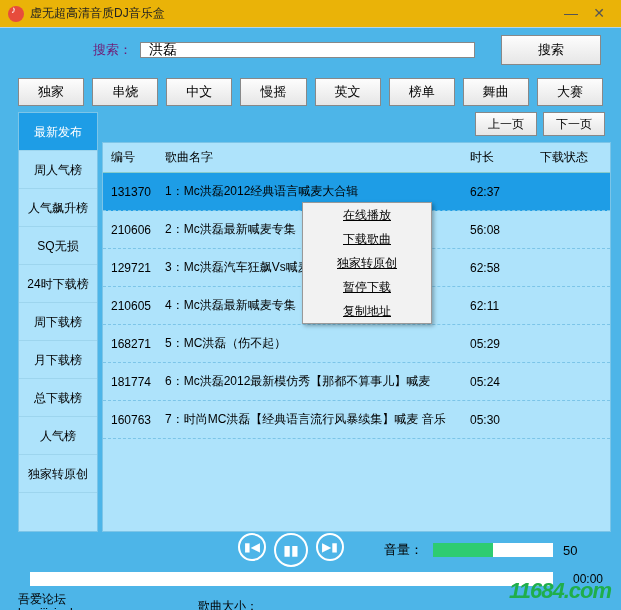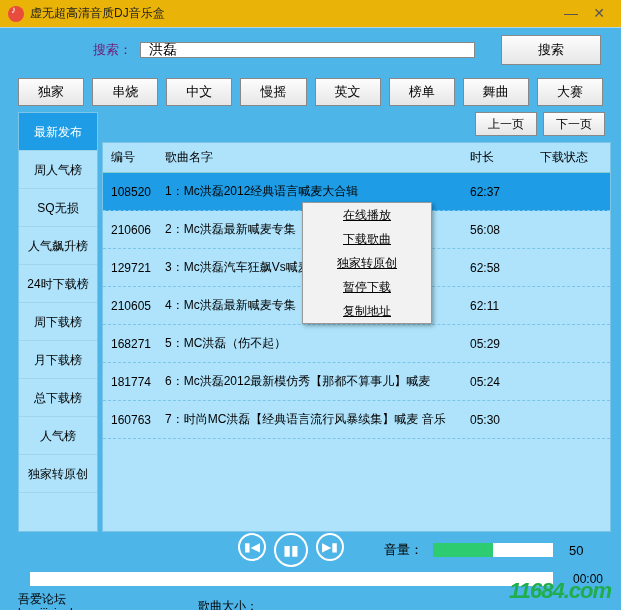--- a/index.html
+++ b/index.html
@@ -32,21 +32,21 @@
 .trow.sel { background: #1e9de6; color: #000; }
 .ctxmenu { position: absolute; top: 202px; left: 302px; width: 130px; background: #f2f2f2; border: 1px solid #999; box-shadow: 2px 2px 4px rgba(0,0,0,.3); z-index: 50; }
 .ctxmenu .mitem { height: 24px; line-height: 24px; text-align: center; font-size: 12px; cursor: pointer; text-decoration: underline; }
 .player { height: 36px; display: flex; align-items: center; padding: 0 18px; gap: 10px; }
 .pbtns { display: flex; gap: 8px; margin-left: 220px; }
 .pbtn { width: 28px; height: 28px; border: 2px solid #fff; border-radius: 50%; display: flex; align-items: center; justify-content: center; color: #fff; cursor: pointer; font-size: 12px; }
 .pbtn.big { width: 34px; height: 34px; font-size: 14px; }
 .vollbl { font-size: 13px; margin-left: 30px; }
 .volbar { width: 120px; height: 14px; background: #fff; position: relative; }
 .volfill { height: 100%; background: #2ecc71; }
-.volval { font-size: 13px; margin-left: 6px; }
+.volval { font-size: 13px; }
 .progress { height: 22px; display: flex; align-items: center; padding: 0 18px; gap: 20px; margin-left: 12px; }
 .progbar { flex: 1; height: 14px; background: #fff; }
 .progtime { font-size: 12px; }
 .footer { height: 32px; display: flex; align-items: center; padding: 0 18px; font-size: 12px; }
 .footer .by { width: 140px; line-height: 14px; }
 .footer .sz { margin-left: 40px; }
 .watermark { position: absolute; bottom: 6px; right: 10px; font-size: 22px; font-weight: bold; color: #1fae4b; font-style: italic; letter-spacing: -1px; }
 </style>
 </head>
 <body>
@@ -72,43 +72,43 @@
   <button>英文</button>
   <button>榜单</button>
   <button>舞曲</button>
   <button>大赛</button>
 </div>
 
 <div class="mainarea">
   <div class="sidebar">
     <div class="item active">最新发布</div>
     <div class="item">周人气榜</div>
+    <div class="item">人气飙升榜</div>
     <div class="item">SQ无损</div>
-    <div class="item">人气飙升榜</div>
     <div class="item">24时下载榜</div>
     <div class="item">周下载榜</div>
     <div class="item">月下载榜</div>
     <div class="item">总下载榜</div>
     <div class="item">人气榜</div>
     <div class="item">独家转原创</div>
   </div>
   <div class="content">
     <div class="pager">
       <button>上一页</button>
       <button>下一页</button>
     </div>
     <div class="table">
       <div class="thead">
         <div class="col-id">编号</div>
         <div class="col-name">歌曲名字</div>
         <div class="col-dur">时长</div>
         <div class="col-st">下载状态</div>
       </div>
       <div class="trow sel">
-        <div class="col-id">108520</div>
+        <div class="col-id">131370</div>
         <div class="col-name">1：Mc洪磊2012经典语言喊麦大合辑</div>
         <div class="col-dur">62:37</div>
         <div class="col-st"></div>
       </div>
       <div class="trow">
         <div class="col-id">210606</div>
         <div class="col-name">2：Mc洪磊最新喊麦专集（三）</div>
         <div class="col-dur">56:08</div>
         <div class="col-st"></div>
       </div>

